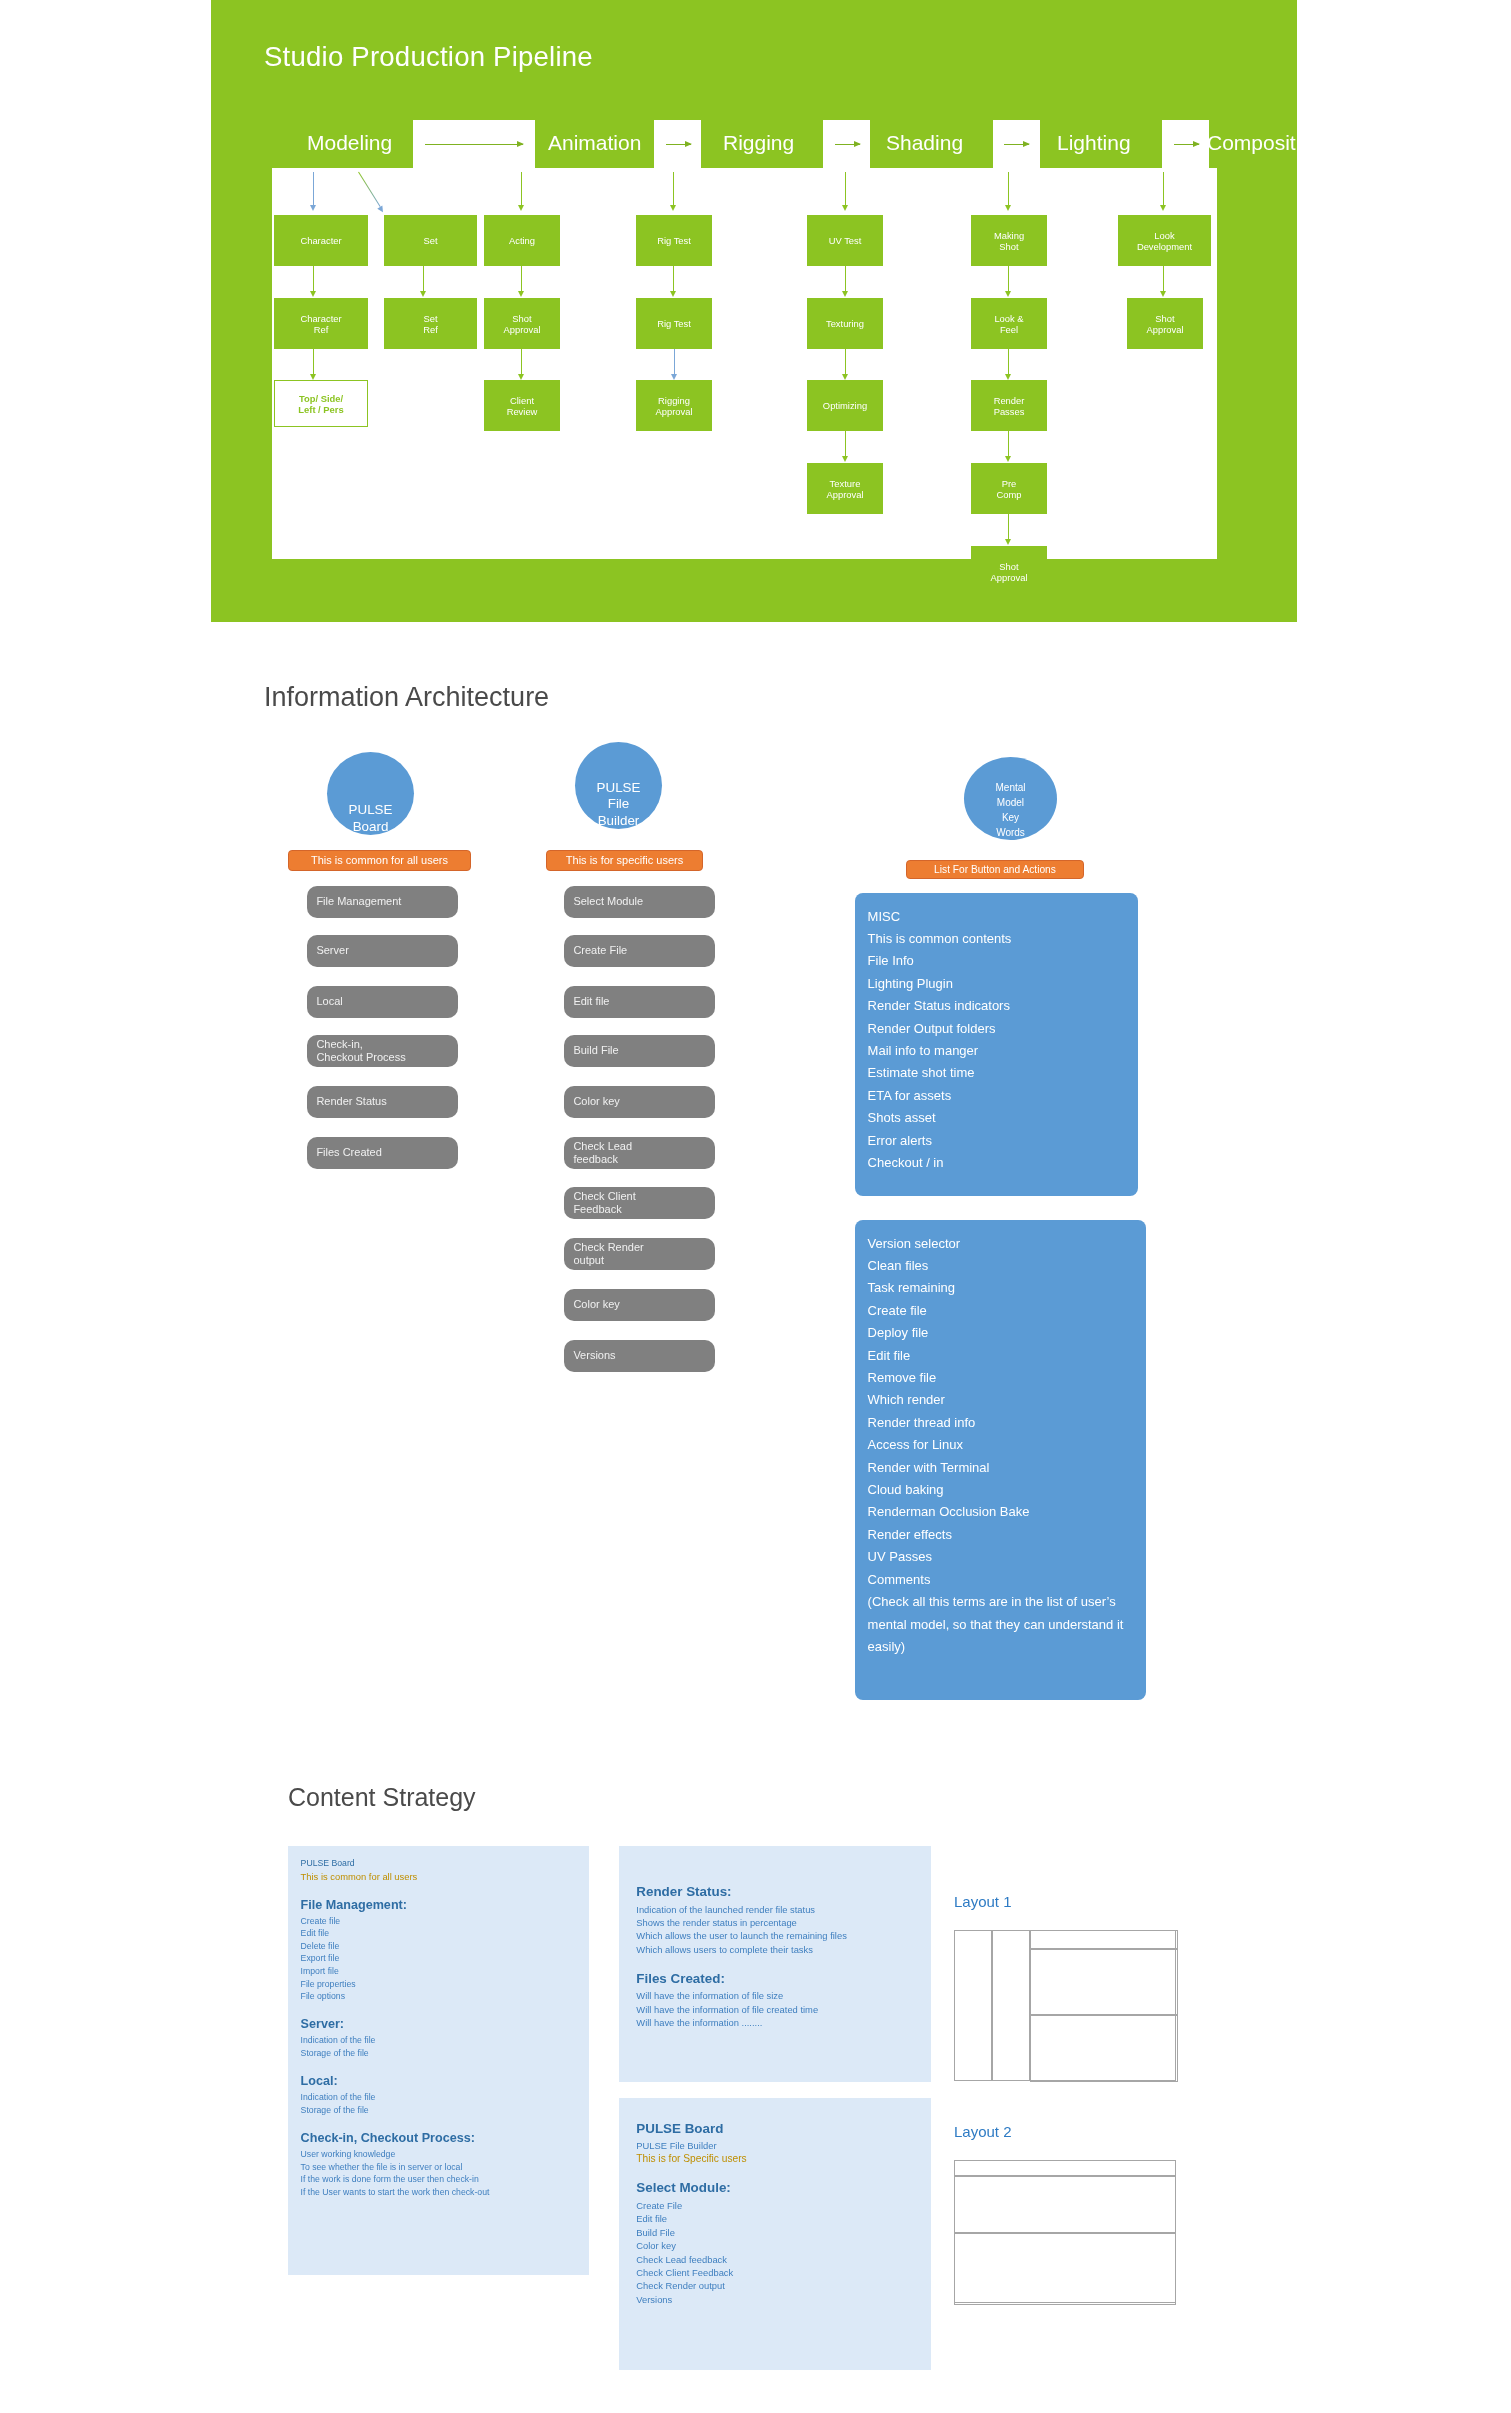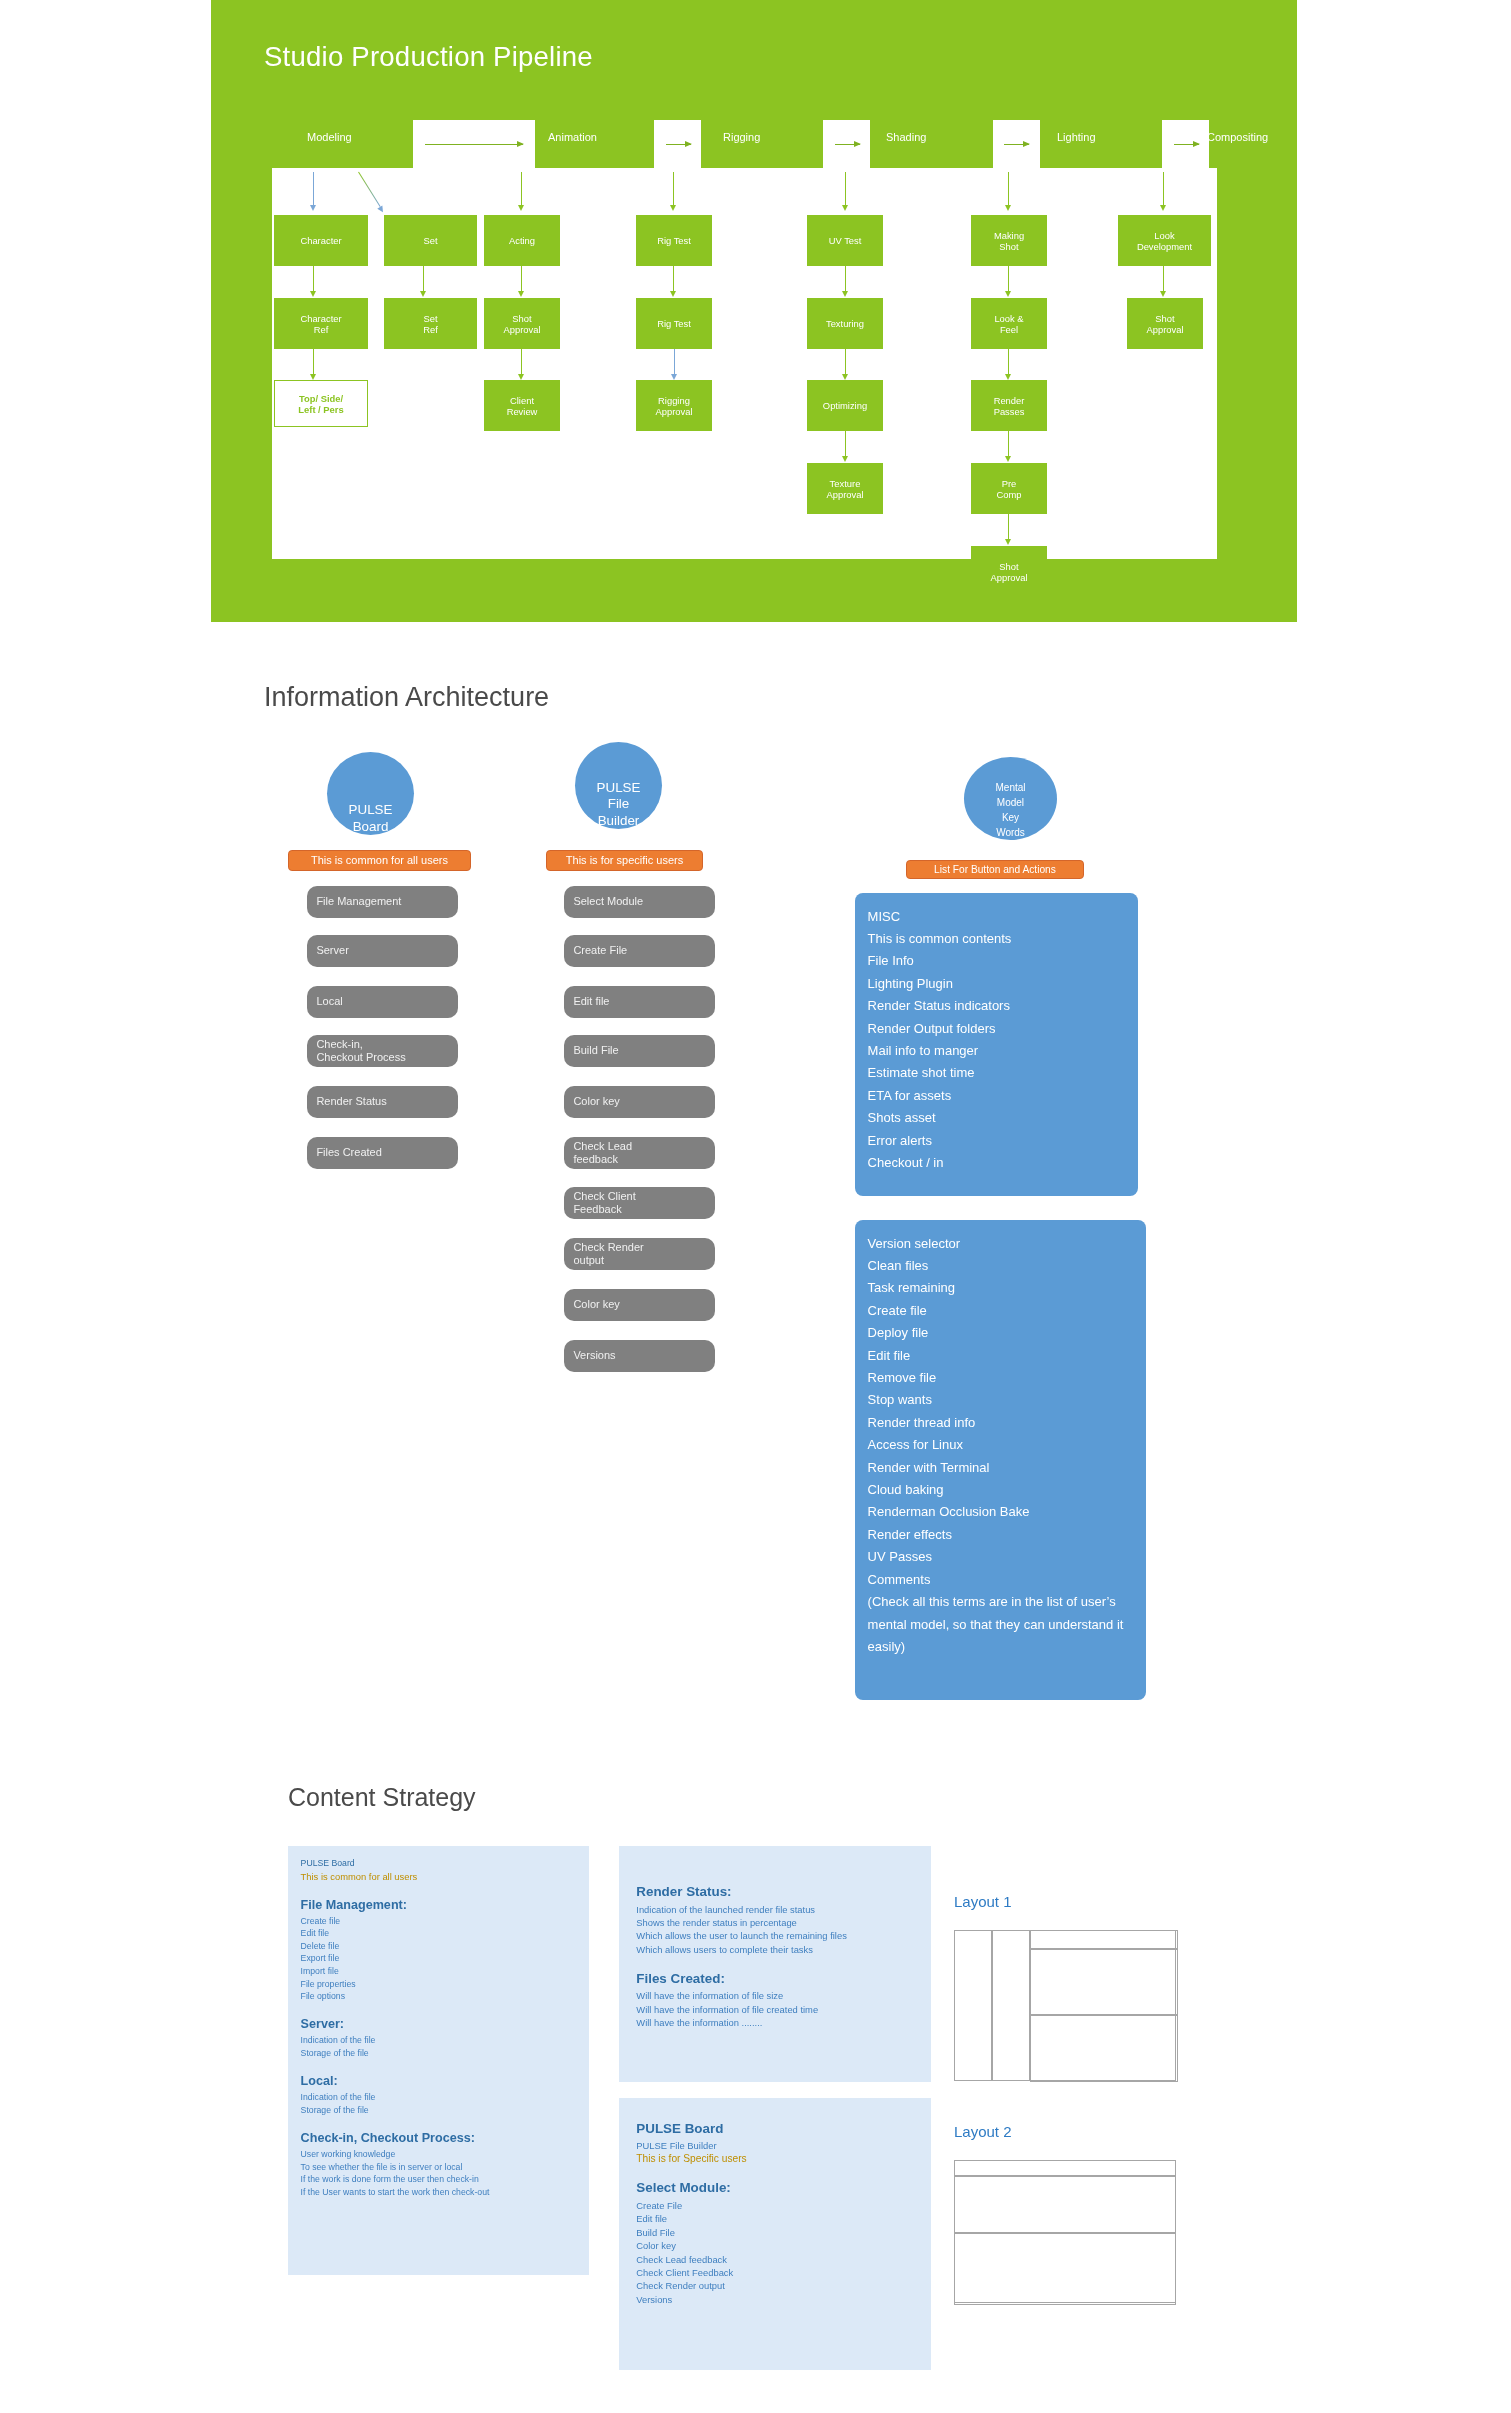--- a/index.html
+++ b/index.html
@@ -46,21 +46,21 @@
     width: 1086px; height: 49px;
   }
   .stage-gap {
     position: absolute;
     top: 0; height: 49px;
     background: #ffffff;
   }
   .stage-label {
     position: absolute;
     top: 11px;
-    font-size: 11px;
+    font-size: 21px;
     color: #ffffff;
     white-space: nowrap;
   }
   .stage-arrow {
     position: absolute;
     top: 23.6px;
     height: 1.6px;
     background: #7fb221;
   }
   .stage-arrow::after {
@@ -402,21 +402,21 @@
   </div>
 
   <div class="ia-blue-panel" style="left:855px;top:1220px;width:291px;height:480px">
     <div>Version selector</div>
     <div>Clean files</div>
     <div>Task remaining</div>
     <div>Create file</div>
     <div>Deploy file</div>
     <div>Edit file</div>
     <div>Remove file</div>
-    <div>Stop wants</div>
+    <div>Which render</div>
     <div>Render thread info</div>
     <div>Access for Linux</div>
     <div>Render with Terminal</div>
     <div>Cloud baking</div>
     <div>Renderman Occlusion Bake</div>
     <div>Render effects</div>
     <div>UV Passes</div>
     <div>Comments</div>
     <div class="wrap">(Check all this terms are in the list of user’s mental model, so that they can understand it easily)</div>
   </div>

